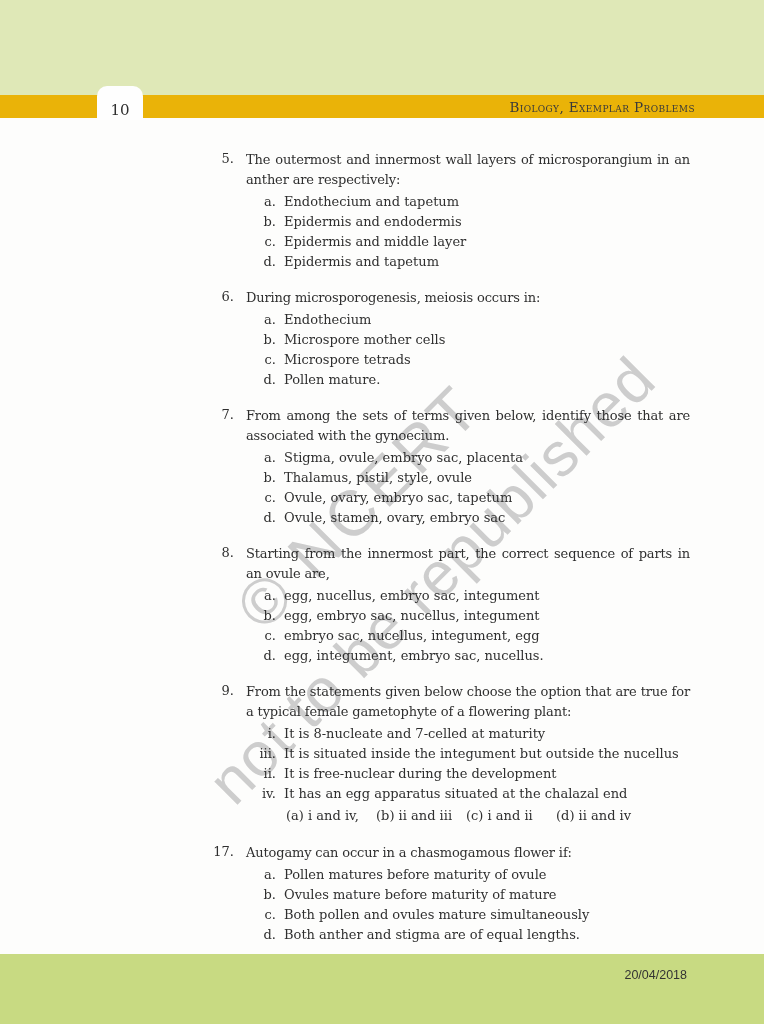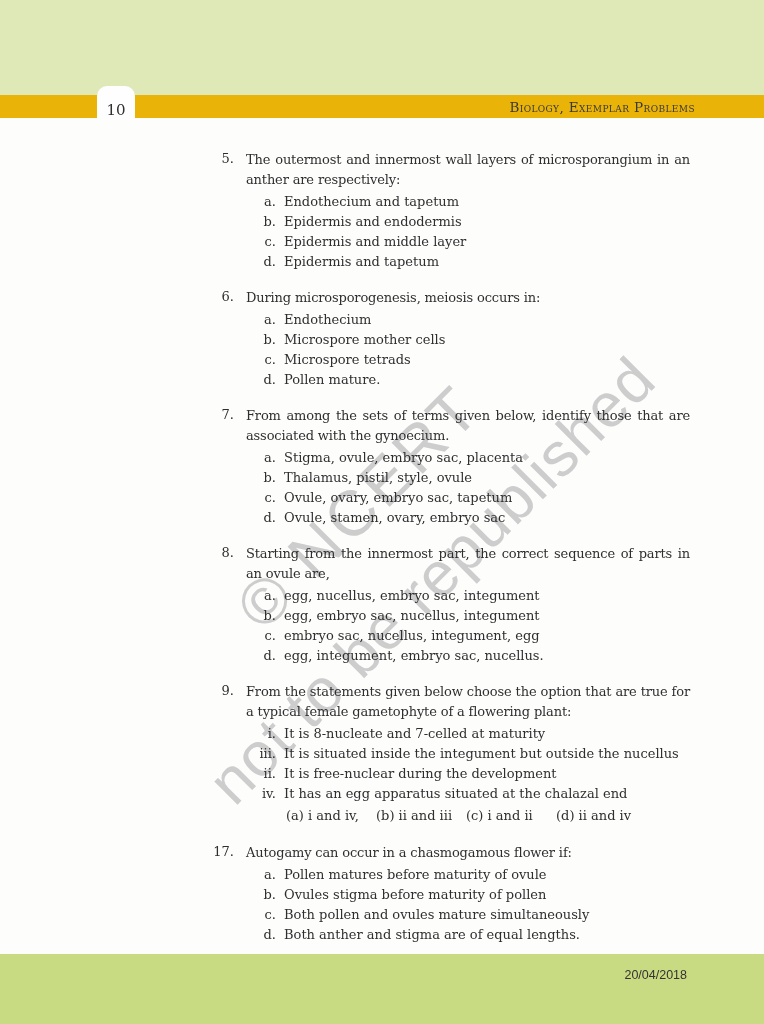--- a/index.html
+++ b/index.html
@@ -8,21 +8,21 @@
     position:relative; width:764px; height:1024px; background:#fdfdfc;
     overflow:hidden; font-family:"DejaVu Serif", serif; color:#2f2f2f;
   }
   .band-top { position:absolute; top:0; left:0; right:0; height:102px; background:#dfe8b7; z-index:2; }
   .header-bar { position:absolute; top:95px; left:0; right:0; height:23px; background:#eab308; z-index:2; }
   .header-title {
     position:absolute; right:69px; top:50%; transform:translateY(-50%);
     font-variant:small-caps; font-size:13.5px; letter-spacing:0.4px; color:#3a3a3a;
   }
   .page-tab {
-    position:absolute; top:86px; left:97px; width:38px; height:34px;
+    position:absolute; top:86px; left:97px; width:46px; height:34px;
     background:#fefefe; border-radius:10px 10px 0 0; z-index:3;
     display:flex; align-items:flex-end; justify-content:center;
     font-size:15px; color:#2f2f2f; padding-bottom:1px;
   }
   .watermark {
     position:absolute; left:40px; top:440px; width:710px; z-index:0;
     transform:rotate(-45deg); text-align:center;
     font-family:"Liberation Sans", sans-serif; color:#cdcdcd; pointer-events:none;
   }
   .watermark .wm1 { font-size:64px; letter-spacing:4px; line-height:104px; }
@@ -201,21 +201,21 @@
       <div class="qnum">17.</div>
       <div class="qbody">
         <p class="qtext">Autogamy can occur in a chasmogamous flower if:</p>
         <div class="opts">
           <div class="opt">
             <span class="olabel">a.</span>
             <span class="otext">Pollen matures before maturity of ovule</span>
           </div>
           <div class="opt">
             <span class="olabel">b.</span>
-            <span class="otext">Ovules stigma before maturity of pollen</span>
+            <span class="otext">Ovules mature before maturity of mature</span>
           </div>
           <div class="opt">
             <span class="olabel">c.</span>
             <span class="otext">Both pollen and ovules mature simultaneously</span>
           </div>
           <div class="opt">
             <span class="olabel">d.</span>
             <span class="otext">Both anther and stigma are of equal lengths.</span>
           </div>
         </div>

